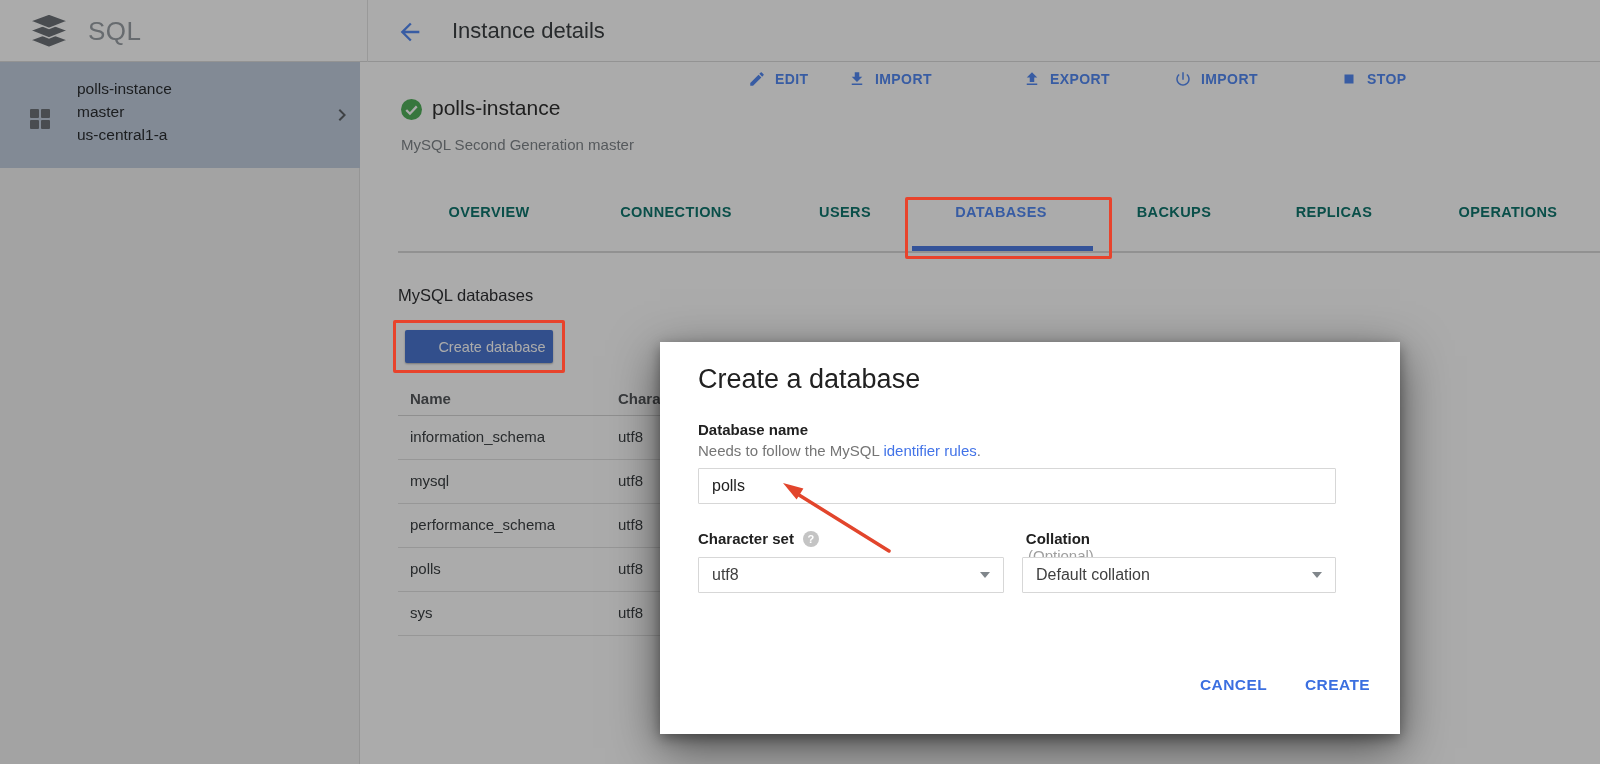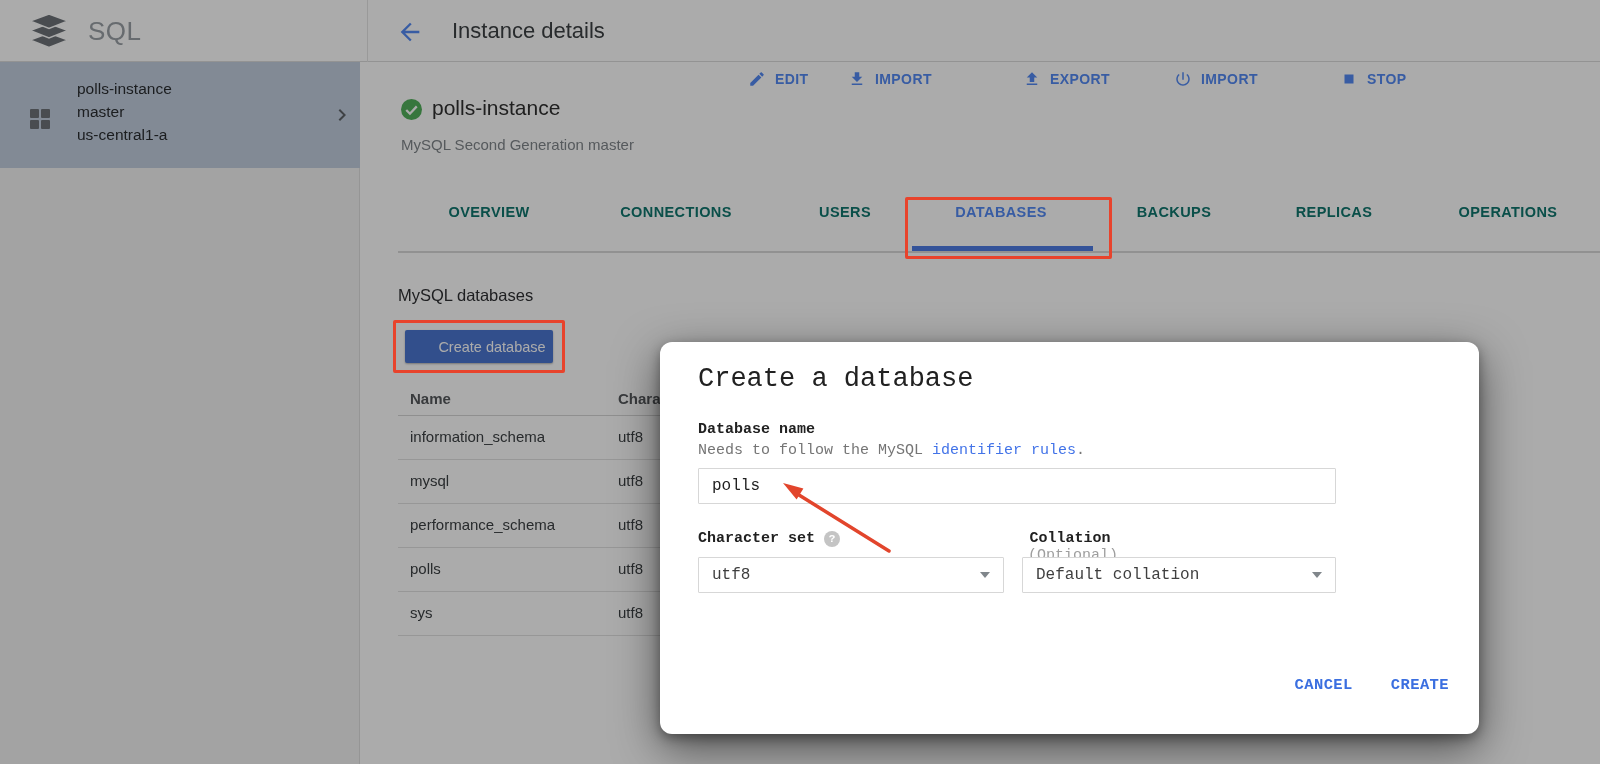--- a/index.html
+++ b/index.html
@@ -60,23 +60,23 @@
   .db-th.c1 { left:12px; } .db-th.c2 { left:220px; }
   .db-row { position:relative; height:44px; border-bottom:1px solid #e2e2e2; }
   .db-td { position:absolute; top:12px; font-size:15px; color:#3c4043; white-space:nowrap; }
   .db-td.c1 { left:12px; } .db-td.c2 { left:220px; }
 
   
   .scrim { position:absolute; left:0; top:0; width:1600px; height:764px;
            background:rgba(0,0,0,.33); z-index:50; }
 
   
-  .modal { position:absolute; left:660px; top:342px; width:819px; height:392px;
-           background:#ffffff; z-index:60; border-radius:12px;
-           box-shadow:0 14px 45px rgba(0,0,0,.55), 0 4px 12px rgba(0,0,0,.35);font-family:Liberation Mono, monospace; }
+  .modal { position:absolute; left:660px; top:342px; width:740px; height:392px;
+           background:#ffffff; z-index:60; border-radius:0;
+           box-shadow:0 14px 45px rgba(0,0,0,.55), 0 4px 12px rgba(0,0,0,.35); }
   .dlg-title { position:absolute; left:38px; top:22px; font-size:27px; color:#212121; }
   .dlg-name-label { position:absolute; left:38px; top:79px; font-size:15px; font-weight:bold; color:#212121; }
   .dlg-helper { position:absolute; left:38px; top:100px; font-size:15px; color:#757575; }
   .dlg-helper a { color:#4273e8; text-decoration:none; cursor:pointer; }
   .dlg-input { position:absolute; left:38px; top:126px; width:638px; height:36px;
                border:1px solid #d7d7d7; border-radius:1px; padding:0 13px;
                font-size:16px; color:#212121; font-family:inherit; background:#fff; }
   .fld-label { position:absolute; top:188px; font-size:15px; font-weight:bold; color:#212121;
                display:flex; align-items:center; }
   .fld-label .opt { font-weight:normal; color:#9e9e9e; margin-left:6px; }

